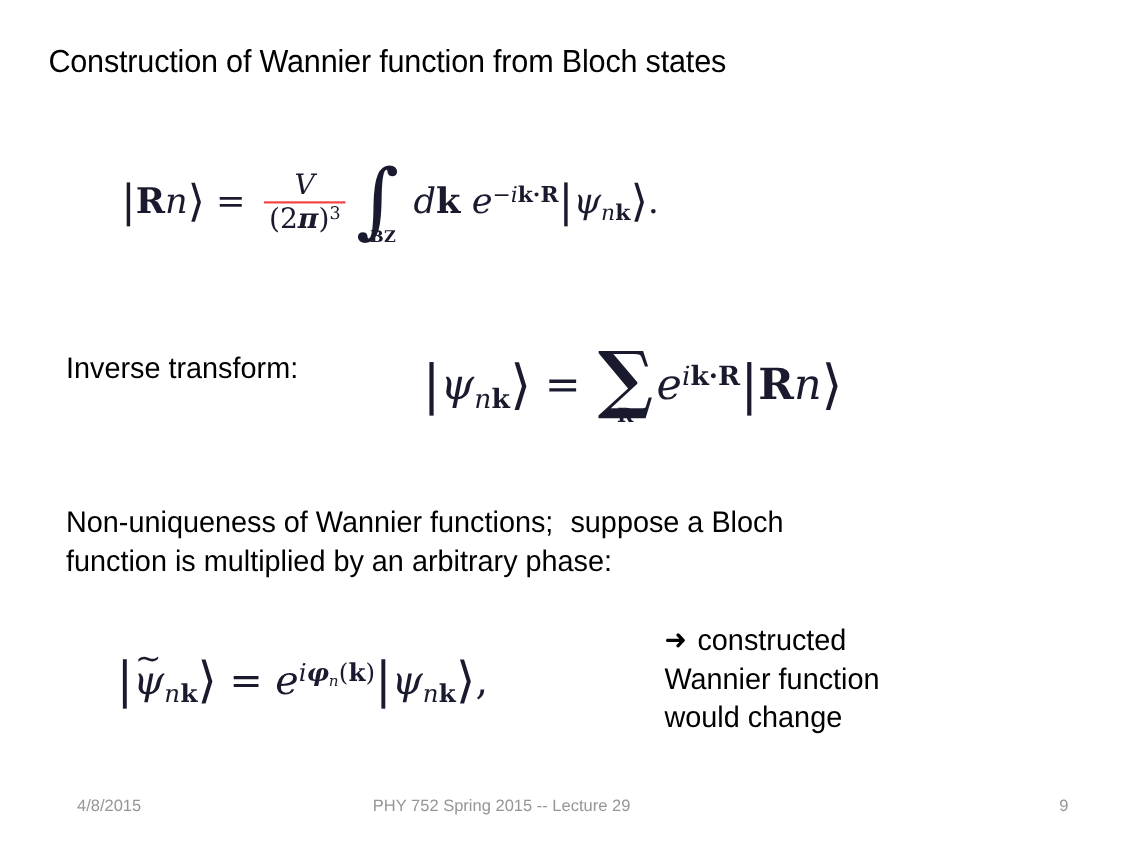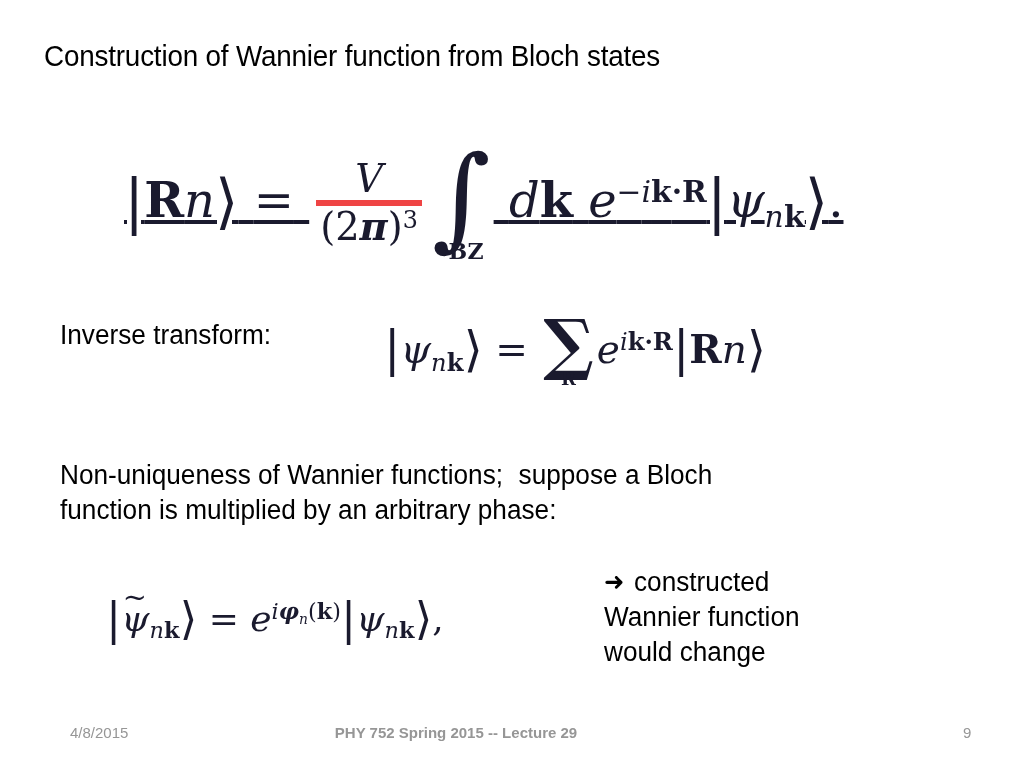--- a/index.html
+++ b/index.html
@@ -120,21 +120,21 @@
     top: -2px;
   }
   .frac .num {
     display: block;
     font-size: 0.80em;
     padding: 0 4px 1px 4px;
   }
   .frac .den {
     display: block;
     font-size: 0.80em;
-    border-top: 6px solid #ef4444;
+    border-top: 2px solid #ef4444;
     padding: 1px 4px 0 4px;
   }
 
   
   .bigop {
     display: inline-block;
     vertical-align: middle;
     text-align: center;
     line-height: 0.96;
     margin: 0 3px;
@@ -174,24 +174,23 @@
     position: absolute;
     left: 50%;
     top: -0.50em;
     transform: translateX(-52%);
     font-size: 0.80em;
     font-style: normal;
     line-height: 1;
   }
 
   #eq-wannier {
-    left: 124px;
+    left: 110px;
     top: 147px;
-    font-size: 48px;
-    text-decoration: underline;
+    font-size: 32px;
   }
   #eq-inverse {
     left: 384px;
     top: 316px;
     font-size: 39px;
   }
   #eq-phase {
     left: 106px;
     top: 592px;
     font-size: 36px;
@@ -202,21 +201,21 @@
     position: absolute;
     left: 12px;
     top: 722px;
     width: 1024px;
     height: 24px;
     font-family: "Liberation Sans", sans-serif;
     font-size: 15px;
     color: #969696;
   }
   .footer .f-date   { position: absolute; left: 58px;  top: 2px; }
-  .footer .f-center { position: absolute; left: 0; top: 2px; width: 888px; text-align: center; font-weight: bold; }
+  .footer .f-center { position: absolute; left: 0; top: 2px; width: 888px; text-align: center; }
   .footer .f-page   { position: absolute; left: 0; top: 2px; width: 1024px; text-align: center; }
   .footer .f-page span { position: absolute; left: 951px; top: 0; }
 </style>
 </head>
 <body>
 
 <div class="slide">
 
   <div class="slide-title">Construction of Wannier function from Bloch states</div>
 

